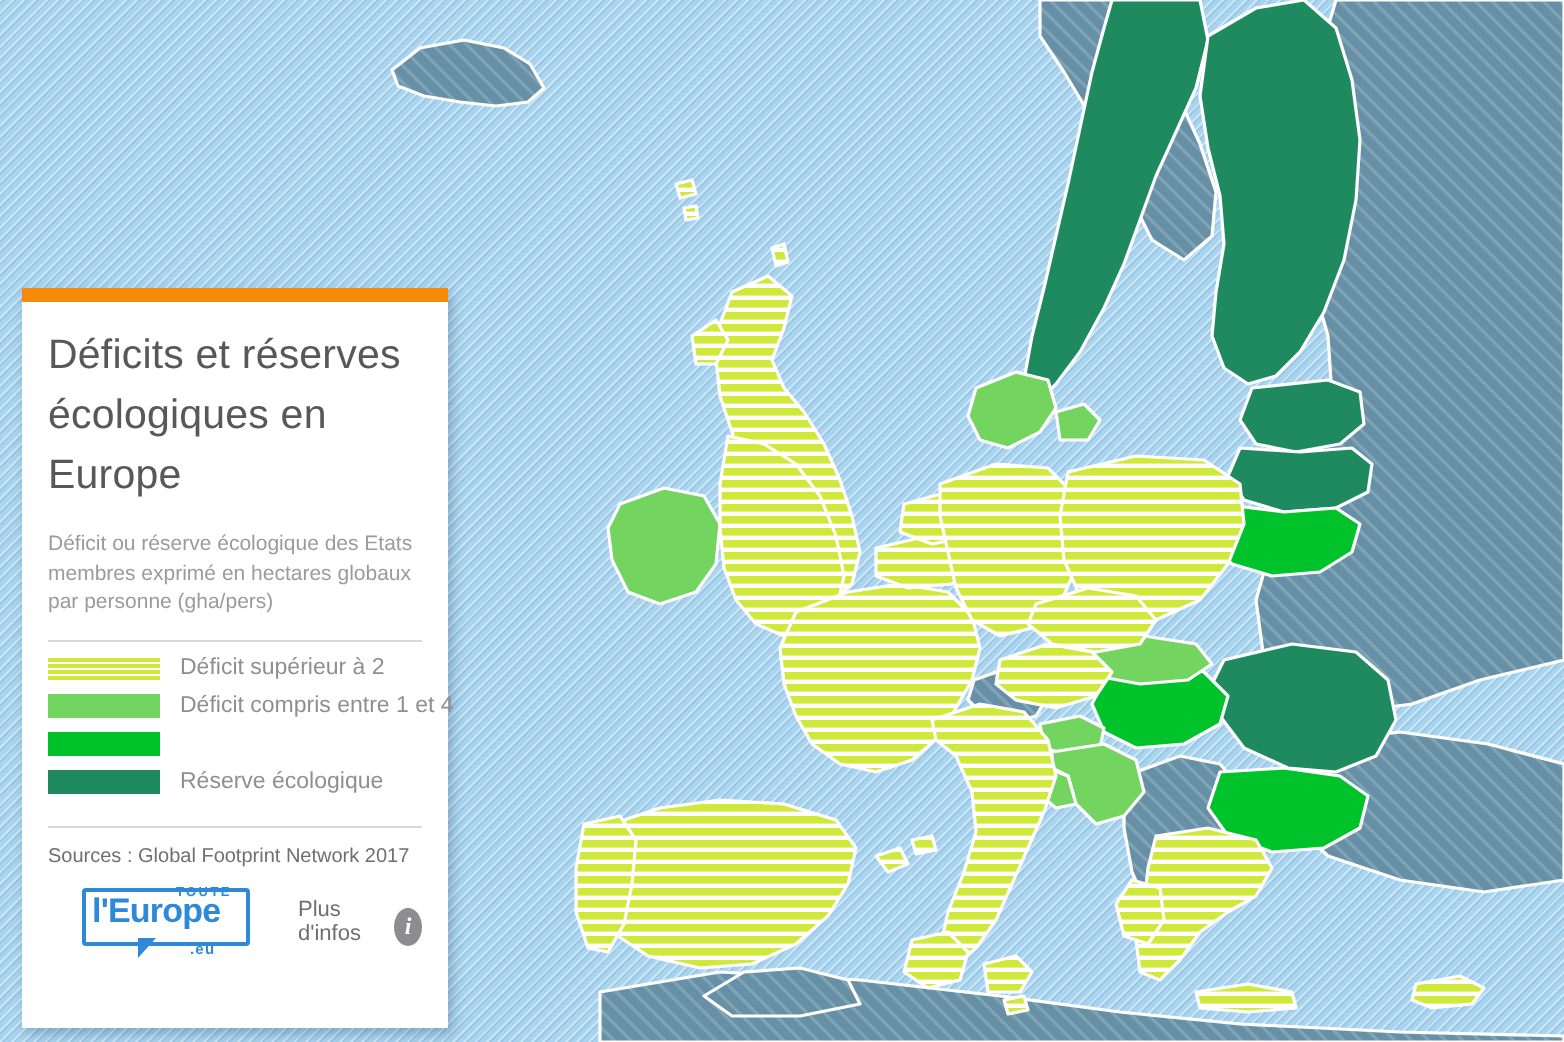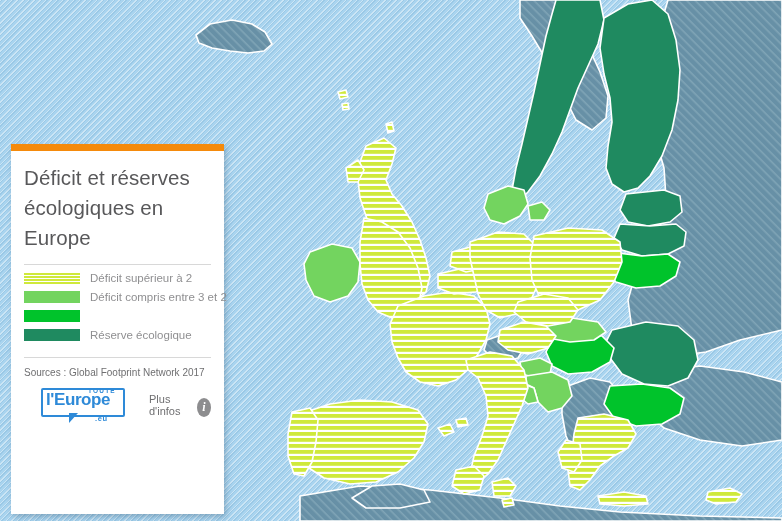--- a/index.html
+++ b/index.html
@@ -204,33 +204,34 @@
 
         <path d="M502 500 L512 498 L514 505 L504 507 Z"></path>
       </g>
     </g>
   </svg>
 
   <div class="panel">
     <div class="panel-bar"></div>
     <div class="panel-inner">
 
-      <h1 class="panel-title">Déficit et réserves écologiques en Europe</h1>
-
+      <h1 class="panel-title">Déficits et réserves écologiques en Europe</h1>
+
+      <p class="panel-sub">Déficit ou réserve écologique des Etats membres exprimé en hectares globaux par personne (gha/pers)</p>
 
       <div class="rule"></div>
 
       <div class="legend">
         <div class="legend-row">
           <span class="sw sw-a"></span>
           <span class="legend-lbl">Déficit supérieur à 2</span>
         </div>
         <div class="legend-row">
           <span class="sw sw-b"></span>
-          <span class="legend-lbl">Déficit compris entre 3 et 2</span>
+          <span class="legend-lbl">Déficit compris entre 1 et 4</span>
         </div>
         <div class="legend-row">
           <span class="sw sw-c"></span>
         </div>
         <div class="legend-row">
           <span class="sw sw-d"></span>
           <span class="legend-lbl">Réserve écologique</span>
         </div>
       </div>
 

